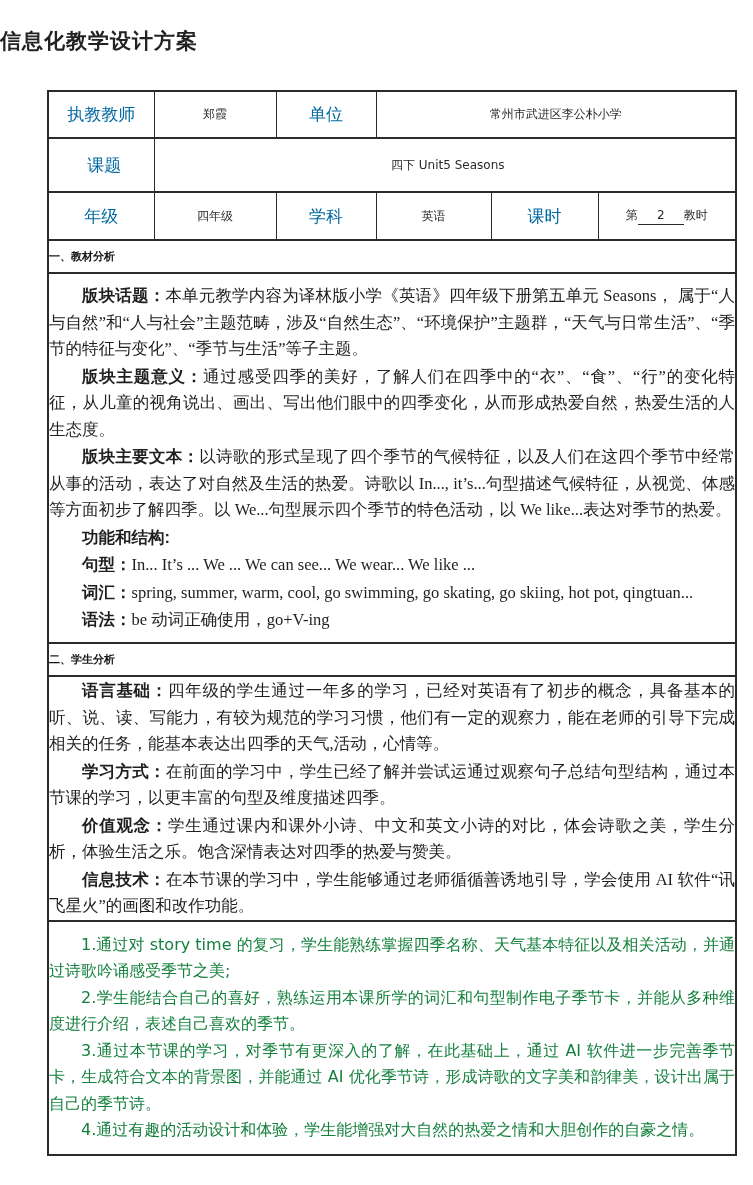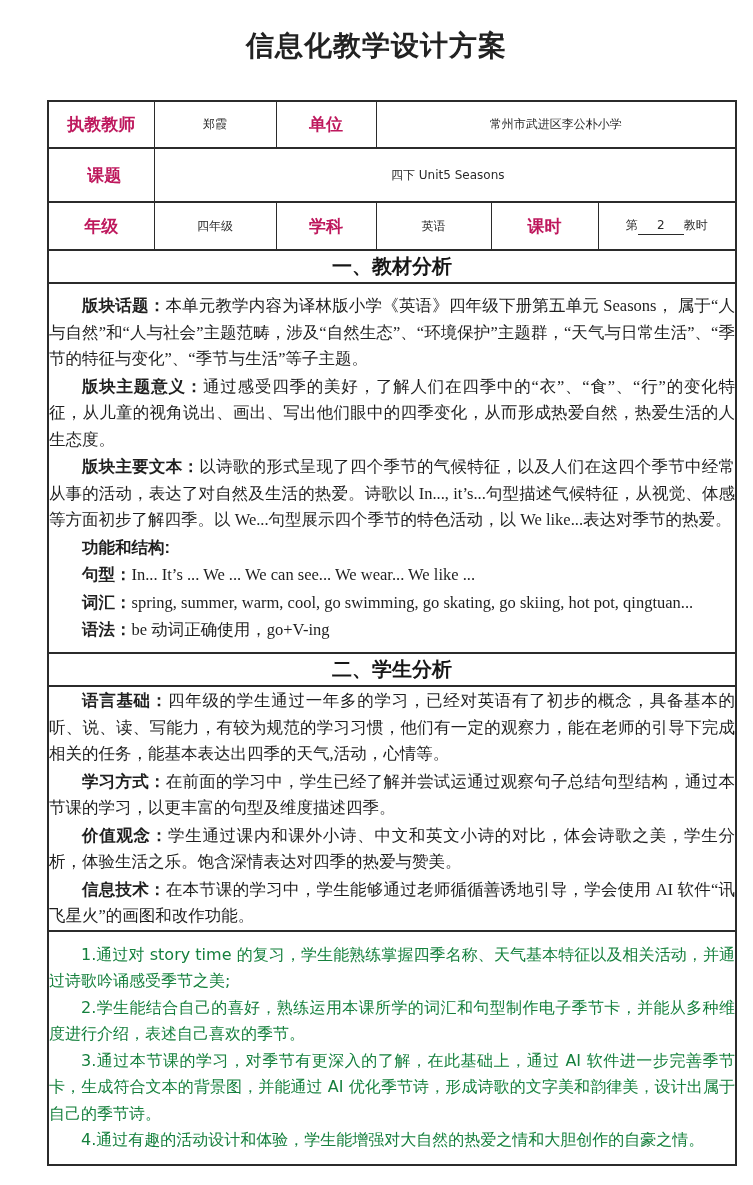--- a/index.html
+++ b/index.html
@@ -12,24 +12,24 @@
     position: relative;
     width: 753px;
     height: 1185px;
     background: #ffffff;
     color: #1b1b1b;
     overflow: hidden;
   }
   .doc-title {
     margin: 0;
     padding-top: 27px;
-    text-align: center;
+    text-align: left;
     font-family: "Liberation Sans", "DejaVu Sans", sans-serif;
     font-weight: 700;
-    font-size: 28px;
+    font-size: 21px;
     letter-spacing: 1px;
     color: #222222;
   }
   table.doc-table {
     border-collapse: collapse;
     table-layout: fixed;
     width: 688px;
     margin: 35px 0 0 47px;
     border: 2px solid #2b2b2b;
   }
@@ -38,43 +38,43 @@
     border-right: 1px solid #2b2b2b;
     border-top: 2px solid #2b2b2b;
     border-bottom: 2px solid #2b2b2b;
     padding: 0;
     vertical-align: middle;
     overflow: hidden;
   }
   td.label-cell {
     text-align: center;
     font-family: "Liberation Sans", "DejaVu Sans", sans-serif;
-    font-weight: 700;
+    font-weight: 400;
     font-size: 17px;
-    color: #be185d;
+    color: #0369a1;
   }
   td.value-cell {
     text-align: center;
     font-family: "DejaVu Sans", "Liberation Sans", sans-serif;
     font-weight: 400;
     font-size: 12px;
     color: #2a2a2a;
   }
   td.teacher-label {
     border: 2.5px solid #1d1d1d;
   }
   tr.row-info1 td { height: 45px; }
   tr.row-info2 td { height: 52px; padding-left: 6px; }
   tr.row-info3 td { height: 46px; margin-left: 20px; }
   td.sec-head {
     height: 31px;
     font-family: "Liberation Sans", "DejaVu Sans", sans-serif;
     font-weight: 700;
-    font-size: 20px;
-    text-align: center;
+    font-size: 11px;
+    text-align: left;
     padding: 0 4px;
     color: #161616;
     border-radius: 11px;
   }
   td.sec-body {
     vertical-align: top;
     padding: 3px 7px 4px 7px;
     font-family: "Liberation Serif", "DejaVu Serif", serif;
     font-size: 16.5px;
     line-height: 26.5px;

